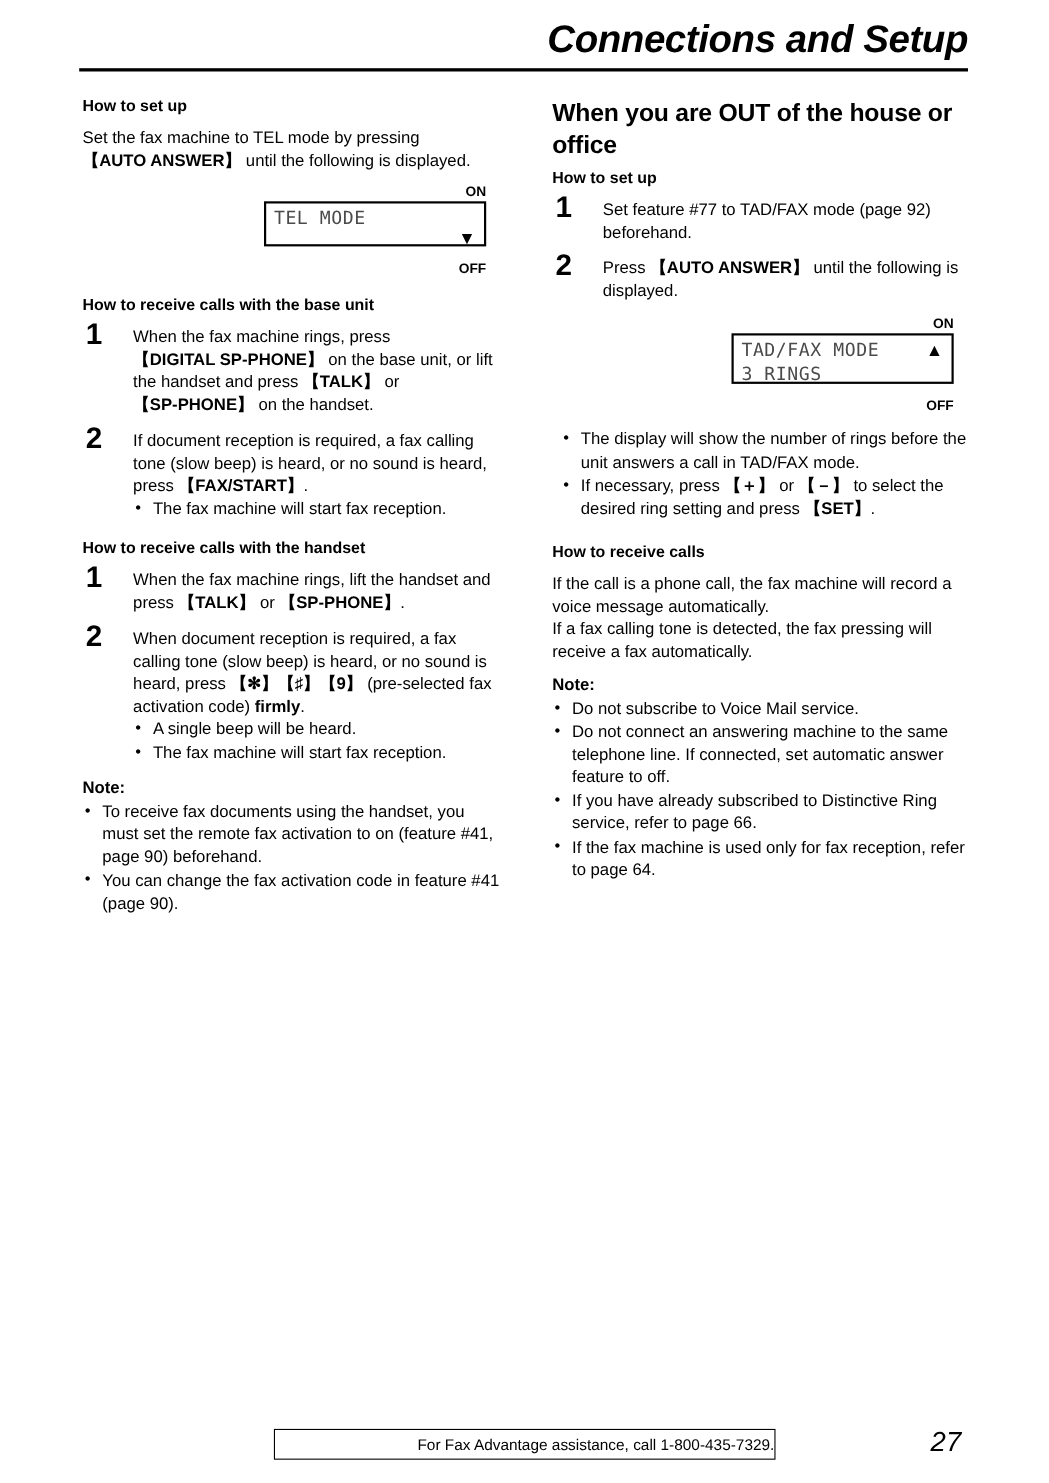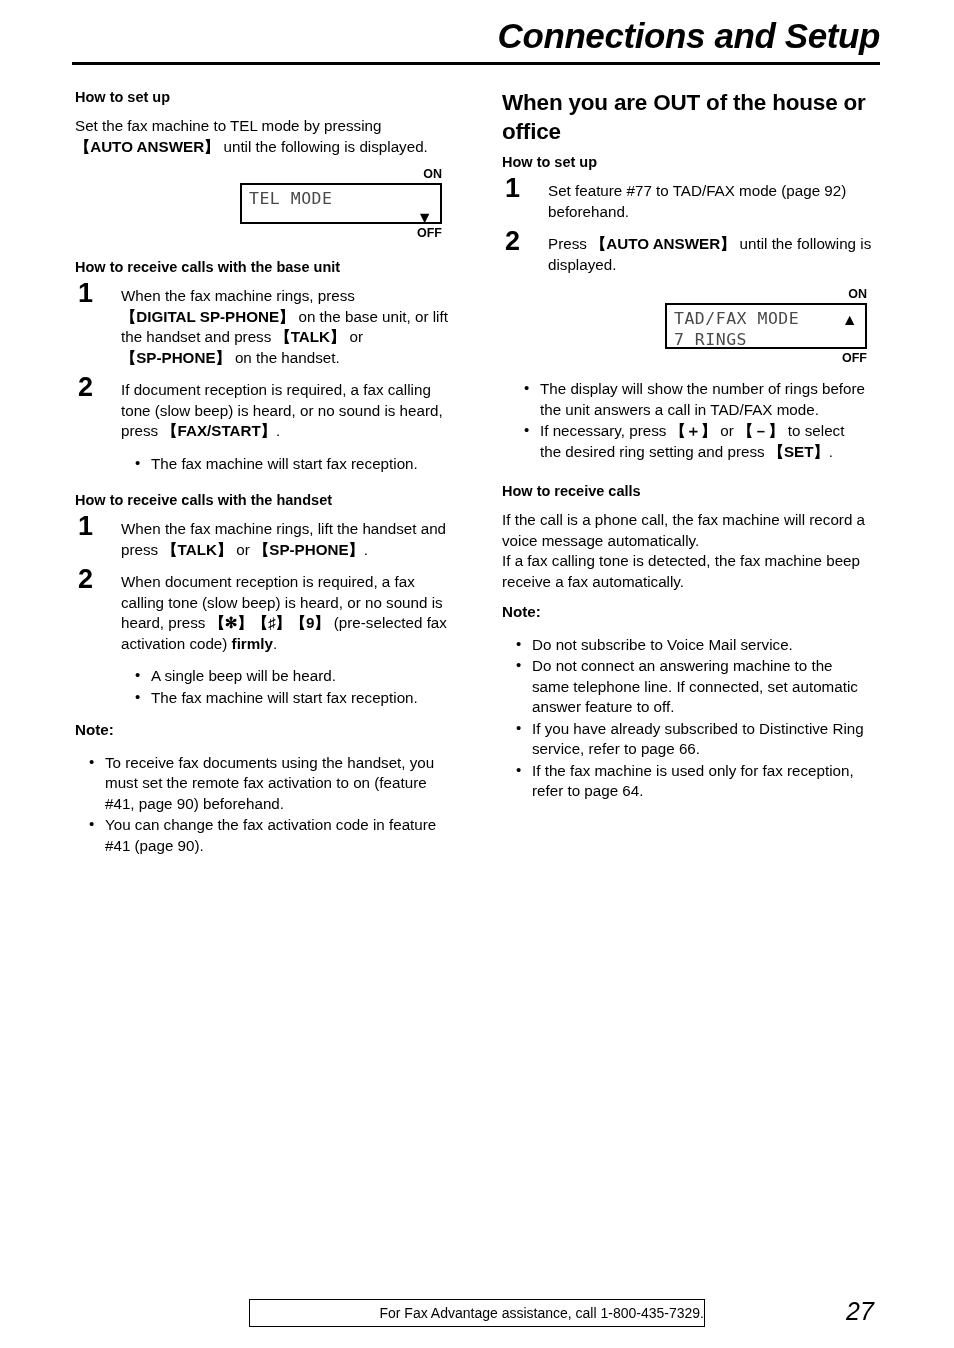--- a/index.html
+++ b/index.html
@@ -89,21 +89,21 @@
     line-height: 27px;
   }
   .step-body {
     font-size: 15.2px;
     line-height: 20.5px;
   }
 
   
   ul.bullets {
     list-style: none;
-    margin: 12px;
+    margin: 0;
     padding: 0;
   }
   ul.bullets > li {
     position: relative;
     padding-left: 18px;
     font-size: 15.2px;
     line-height: 20.5px;
     margin-bottom: 1px;
   }
   ul.bullets > li:before {
@@ -127,21 +127,21 @@
     position: relative;
     margin: 6px 0 6px 0;
   }
   .lcd-label {
     font-size: 12.5px;
     font-weight: bold;
     line-height: 14px;
     text-align: right;
   }
   .lcd-label.on  { margin-bottom: 2px; }
-  .lcd-label.off { margin-top: 2px; }
+  .lcd-label.off { margin-top: 13px; }
   .lcd-box {
     border: 2px solid #000;
     box-sizing: border-box;
     font-family: "DejaVu Sans Mono", "Liberation Mono", monospace;
     font-size: 16.5px;
     line-height: 21px;
     padding: 3px 7px 2px 7px;
     position: relative;
     color: #4a4a4a;
   }
@@ -276,36 +276,36 @@
     </div>
 
     <div class="lcd-wrap lcd-tad">
       <div class="lcd-label on">ON</div>
       <div class="lcd-box">
         <div class="lcd-line">
           <span>TAD/FAX MODE</span>
           <span class="arrow">▲</span>
         </div>
         <div class="lcd-line">
-          <span>7 RINGS</span>
+          <span>3 RINGS</span>
           <span class="arrow"></span>
         </div>
       </div>
       <div class="lcd-label off">OFF</div>
     </div>
 
     <ul class="bullets" style="margin-top:14px; padding-left:8px;">
       <li>The display will show the number of rings before the unit answers a call in TAD/FAX mode.</li>
       <li><span>If necessary, press </span><span class="kb">【＋】</span><span> or </span><span class="kb">【－】</span><span> to select the desired ring setting and press </span><span class="kb">【SET】</span><span>.</span></li>
     </ul>
 
     <h3 class="sub-title" style="margin-top:20px;">How to receive calls</h3>
 
     <p class="body-text" style="white-space:pre-line;">If the call is a phone call, the fax machine will record a voice message automatically.
-If a fax calling tone is detected, the fax machine beep receive a fax automatically.</p>
+If a fax calling tone is detected, the fax pressing will receive a fax automatically.</p>
 
     <div class="note-head" style="margin-top:8px;">Note:</div>
     <ul class="bullets note-list">
       <li>Do not subscribe to Voice Mail service.</li>
       <li>Do not connect an answering machine to the same telephone line. If connected, set automatic answer feature to off.</li>
       <li>If you have already subscribed to Distinctive Ring service, refer to page 66.</li>
       <li>If the fax machine is used only for fax reception, refer to page 64.</li>
     </ul>
   </div>
 

